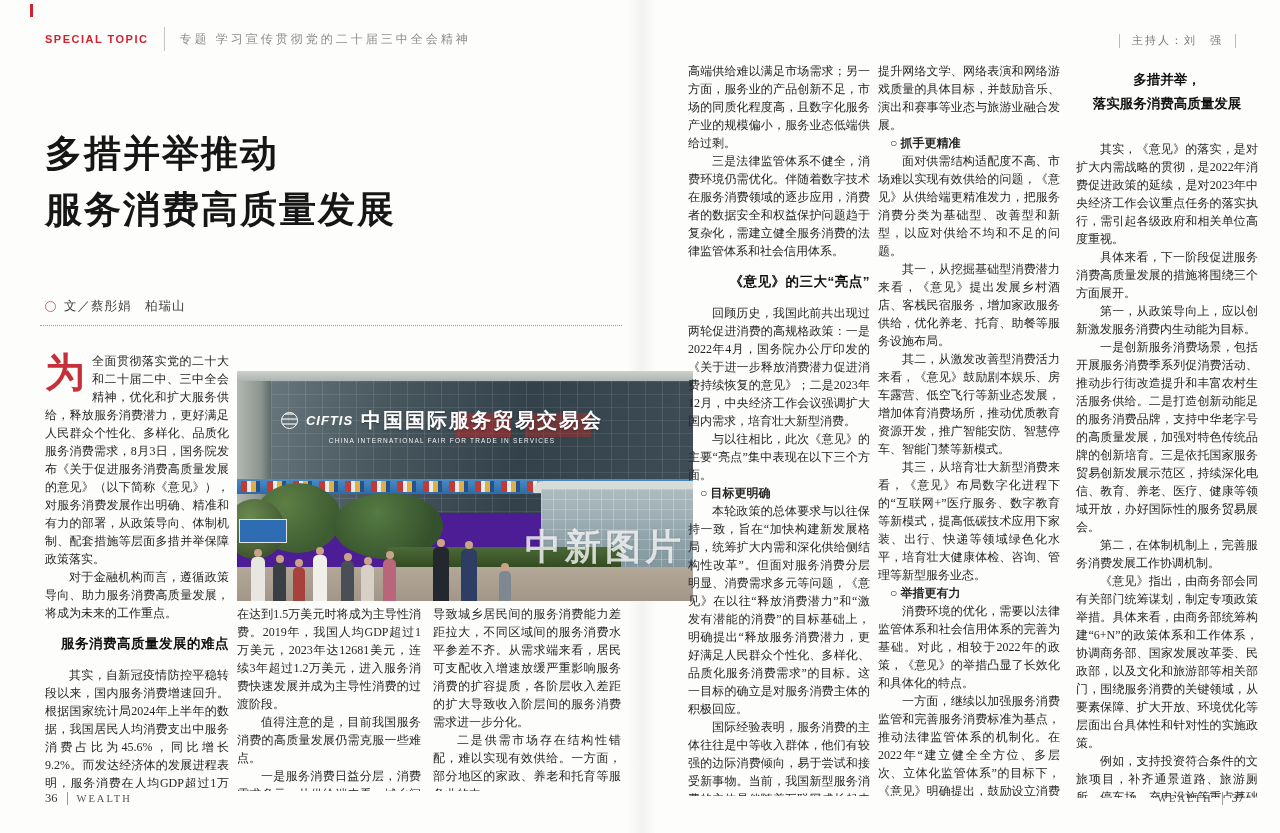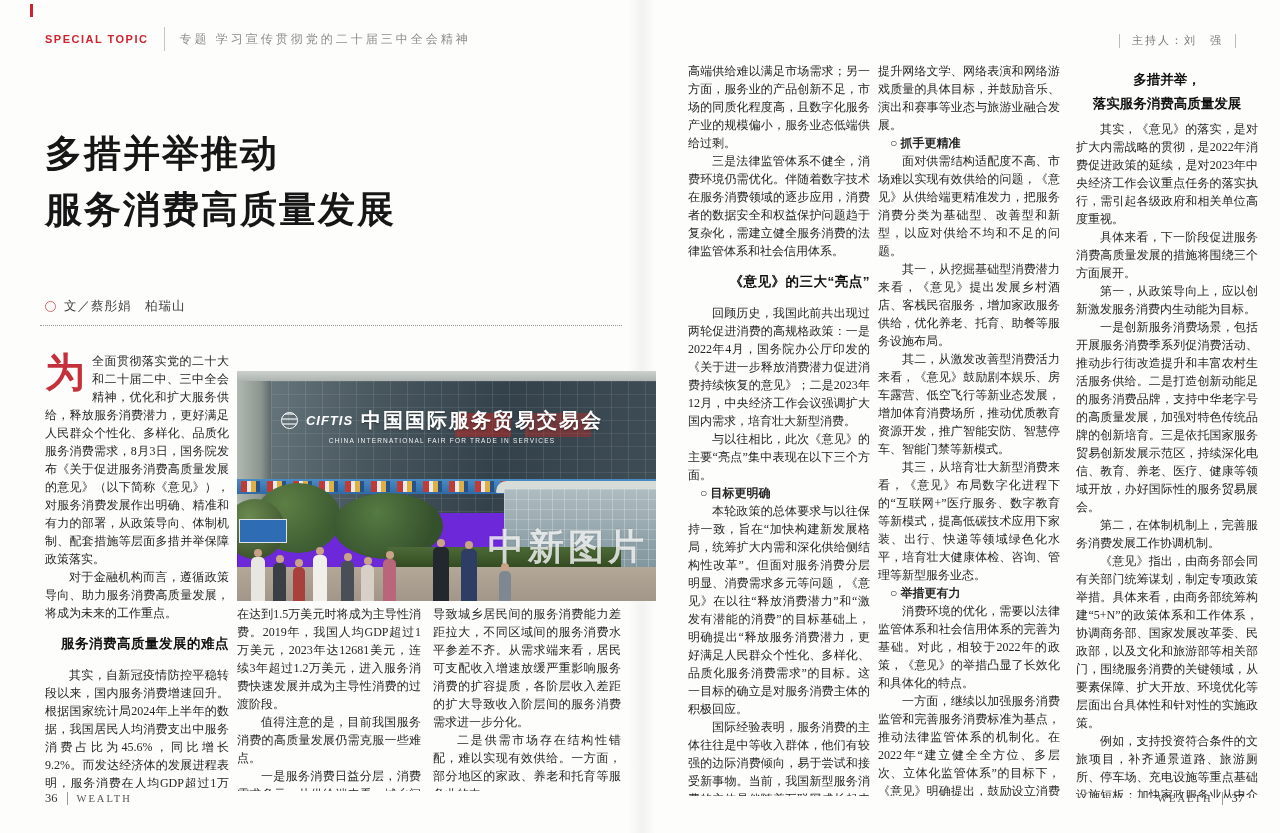--- a/index.html
+++ b/index.html
@@ -42,21 +42,21 @@
   #r-col2{left:878px;top:62px;width:182px;height:734px;}
   #r-col3{left:1076px;top:62px;width:182px;height:736px;}
   
   .footer{top:791px;font-size:11px;color:#444;display:flex;align-items:center;}
   .footer-left{left:45px;}
   .footer-right{right:36px;}
   .fpage{font-size:12.5px;color:#333;}
   .fbrand{letter-spacing:2px;font-size:10.5px;color:#555;}
   .vbar{width:1px;height:13px;background:#999;margin:0 9px;display:inline-block;}
   
-  .photo{left:237px;top:371px;width:419px;height:230px;overflow:hidden;background:#6d28d9;box-shadow:inset 0 0 0 1px rgba(0,0,0,.15);}
+  .photo{left:237px;top:371px;width:456px;height:230px;overflow:hidden;background:#4c1d95;box-shadow:inset 0 0 0 1px rgba(0,0,0,.15);}
   .ph{position:absolute;}
   .ph-topband{left:0;top:0;width:100%;height:12px;background:linear-gradient(180deg,#cdd1cc,#a7aeab);}
   .ph-facade{left:0;top:10px;width:100%;height:132px;
      background:
        repeating-linear-gradient(90deg,rgba(255,255,255,.10) 0 1px,rgba(0,0,0,0) 1px 17px),
        repeating-linear-gradient(180deg,rgba(255,255,255,.08) 0 1px,rgba(0,0,0,0) 1px 13px),
        linear-gradient(100deg,#6f7f85 0%,#48565e 32%,#33414b 62%,#3f4d56 100%);}
   .ph-leftwall{left:0;top:10px;width:34px;height:132px;
      background:linear-gradient(90deg,#b2b8b2,#8c958f 70%,#5c6a6b 100%);}
   .ph-banner{left:40px;top:36px;width:330px;text-align:center;color:#fff;}
@@ -91,21 +91,21 @@
      background:linear-gradient(180deg,#4c6a38,#32481f);}
   .ph-ground{left:0;top:196px;width:100%;height:34px;background:linear-gradient(180deg,#b3a797,#a2968a);}
   .fig{position:absolute;border-radius:5px 5px 0 0;background:var(--c,#ddd);}
   .fig::before{content:"";position:absolute;left:50%;top:-8px;transform:translateX(-50%);
      width:8px;height:8px;border-radius:50%;background:#c9a287;}
   .ph-watermark{right:8px;top:152px;font-family:"Liberation Sans","DejaVu Sans",sans-serif;
      font-weight:bold;font-size:36px;letter-spacing:4px;color:rgba(255,255,255,.78);
      text-shadow:0 0 2px rgba(0,0,0,.2);}
   
   .h2stack{font-family:"Liberation Sans","DejaVu Sans",sans-serif;font-weight:bold;font-size:13.5px;
-     text-align:center;line-height:24px;margin:6px 0 4px;color:#111;}
+     text-align:center;line-height:24px;margin:6px 0 24px;color:#111;}
 </style>
 </head>
 <body>
 
 <div class="abs red-tick"></div>
 <div class="abs hdr-left">
   <span class="hdr-eyebrow">SPECIAL TOPIC</span>
   <span class="hdr-divider"></span>
   <span class="hdr-topic">专题  学习宣传贯彻党的二十届三中全会精神</span>
 </div>
@@ -214,21 +214,21 @@
 <div class="col" id="r-col3">
   <div class="h2stack">
     <div>多措并举，</div>
     <div>落实服务消费高质量发展</div>
   </div>
   <p class="ind">其实，《意见》的落实，是对扩大内需战略的贯彻，是2022年消费促进政策的延续，是对2023年中央经济工作会议重点任务的落实执行，需引起各级政府和相关单位高度重视。</p>
   <p class="ind">具体来看，下一阶段促进服务消费高质量发展的措施将围绕三个方面展开。</p>
   <p class="ind">第一，从政策导向上，应以创新激发服务消费内生动能为目标。</p>
   <p class="ind">一是创新服务消费场景，包括开展服务消费季系列促消费活动、推动步行街改造提升和丰富农村生活服务供给。二是打造创新动能足的服务消费品牌，支持中华老字号的高质量发展，加强对特色传统品牌的创新培育。三是依托国家服务贸易创新发展示范区，持续深化电信、教育、养老、医疗、健康等领域开放，办好国际性的服务贸易展会。</p>
   <p class="ind">第二，在体制机制上，完善服务消费发展工作协调机制。</p>
-  <p class="ind">《意见》指出，由商务部会同有关部门统筹谋划，制定专项政策举措。具体来看，由商务部统筹构建“5+N”的政策体系和工作体系，协调商务部、国家发展改革委、民政部，以及文化和旅游部等相关部门，围绕服务消费的关键领域，从要素保障、扩大开放、环境优化等层面出台具体性和针对性的实施政策。</p>
+  <p class="ind">《意见》指出，由商务部会同有关部门统筹谋划，制定专项政策举措。具体来看，由商务部统筹构建“6+N”的政策体系和工作体系，协调商务部、国家发展改革委、民政部，以及文化和旅游部等相关部门，围绕服务消费的关键领域，从要素保障、扩大开放、环境优化等层面出台具体性和针对性的实施政策。</p>
   <p class="ind">例如，支持投资符合条件的文旅项目，补齐通景道路、旅游厕所、停车场、充电设施等重点基础设施短板；加快家政服务业从中介制向员工制转型，推动家政职业化发展；加强乡镇（街道）区域的养老服务中心、机构和设施建设，积极推广老年用品的应用；扩大文化演出市场供给，推出更多精</p>
 </div>
 
 <div class="abs footer footer-right">
   <span class="fbrand">WEALTH</span>
   <span class="vbar"></span>
   <span class="fpage">37</span>
 </div>
 
 </body></html>

